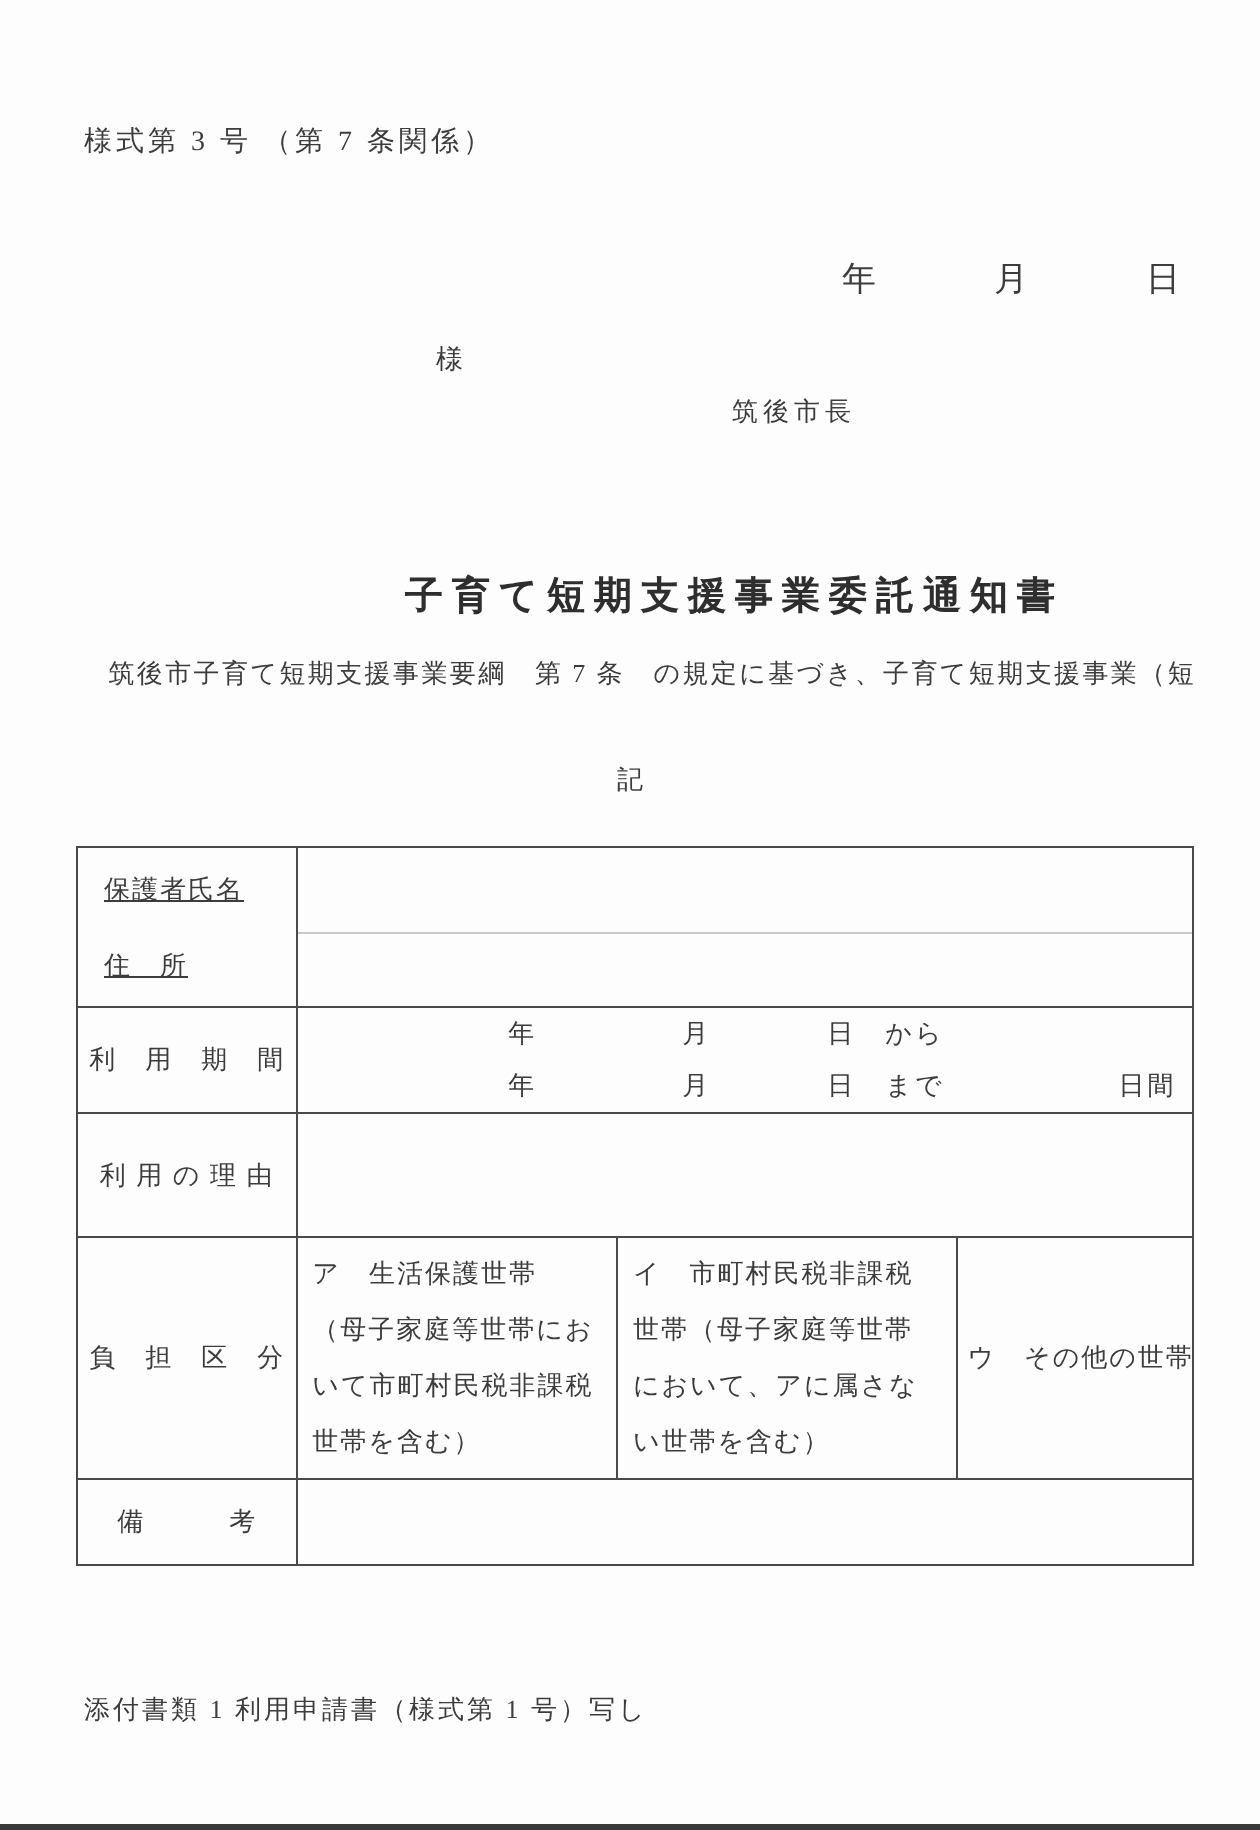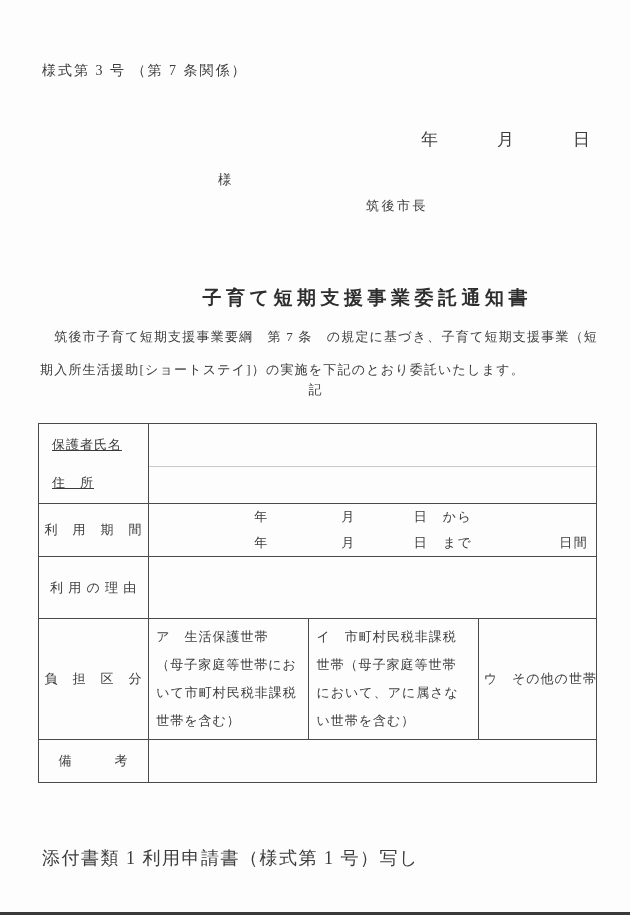--- a/index.html
+++ b/index.html
@@ -58,35 +58,34 @@
   .period-cell .p-line { white-space:pre; line-height:26px; letter-spacing:1.5px; font-size:13px; }
 
   .option-cell {
     vertical-align:middle;
     padding:4px 7px;
     font-size:12.5px; letter-spacing:1px; line-height:28px;
     white-space:pre-wrap; word-break:break-all;
   }
   .option-c { white-space:nowrap; padding:0 5px; }
 
-  .attachment { left:42px; top:846px; font-size:18px; letter-spacing:1.5px; }
+  .attachment { left:42px; top:846px; font-size:13px; letter-spacing:1.5px; }
   .bottom-edge { left:0; top:912px; width:630px; height:3px; background:#3a3a3a; }
 </style>
 </head>
 <body>
 
 <div class="abs form-number">様式第 3 号 （第 7 条関係）</div>
 <div class="abs date-line">年　　　月　　　日</div>
 <div class="abs addressee">様</div>
 <div class="abs sender">筑後市長</div>
 <div class="abs doc-title">子育て短期支援事業委託通知書</div>
 
 <div class="abs body-par">
   <div class="line">　筑後市子育て短期支援事業要綱　第 7 条　の規定に基づき、子育て短期支援事業（短</div>
-  <div class="line">期入所生活援助[ショートステイ]）の実施を下記のとおり委託いたします。</div>
 </div>
 
 <div class="abs ki-marker">記</div>
 
 <table class="form-table">
   <colgroup>
     <col style="width:110px">
       <col style="width:160px">
       <col style="width:75px">
     <col style="width:39px">

